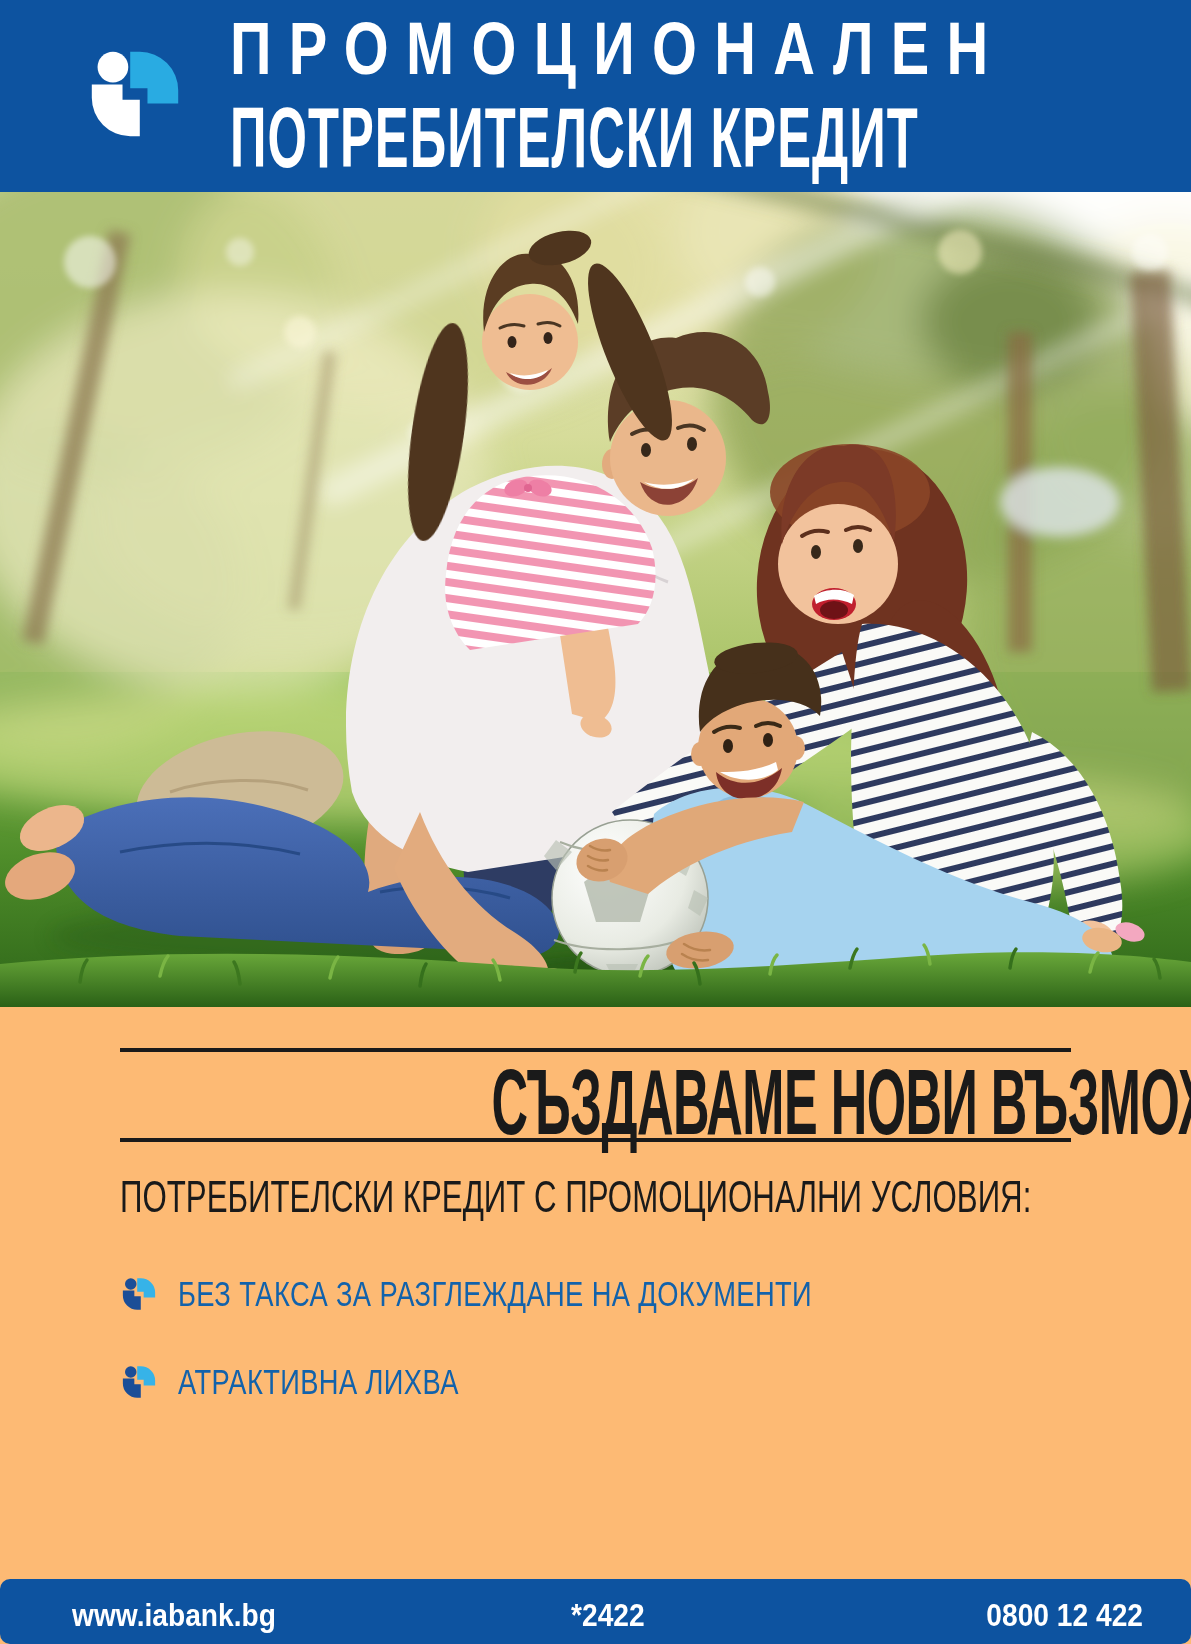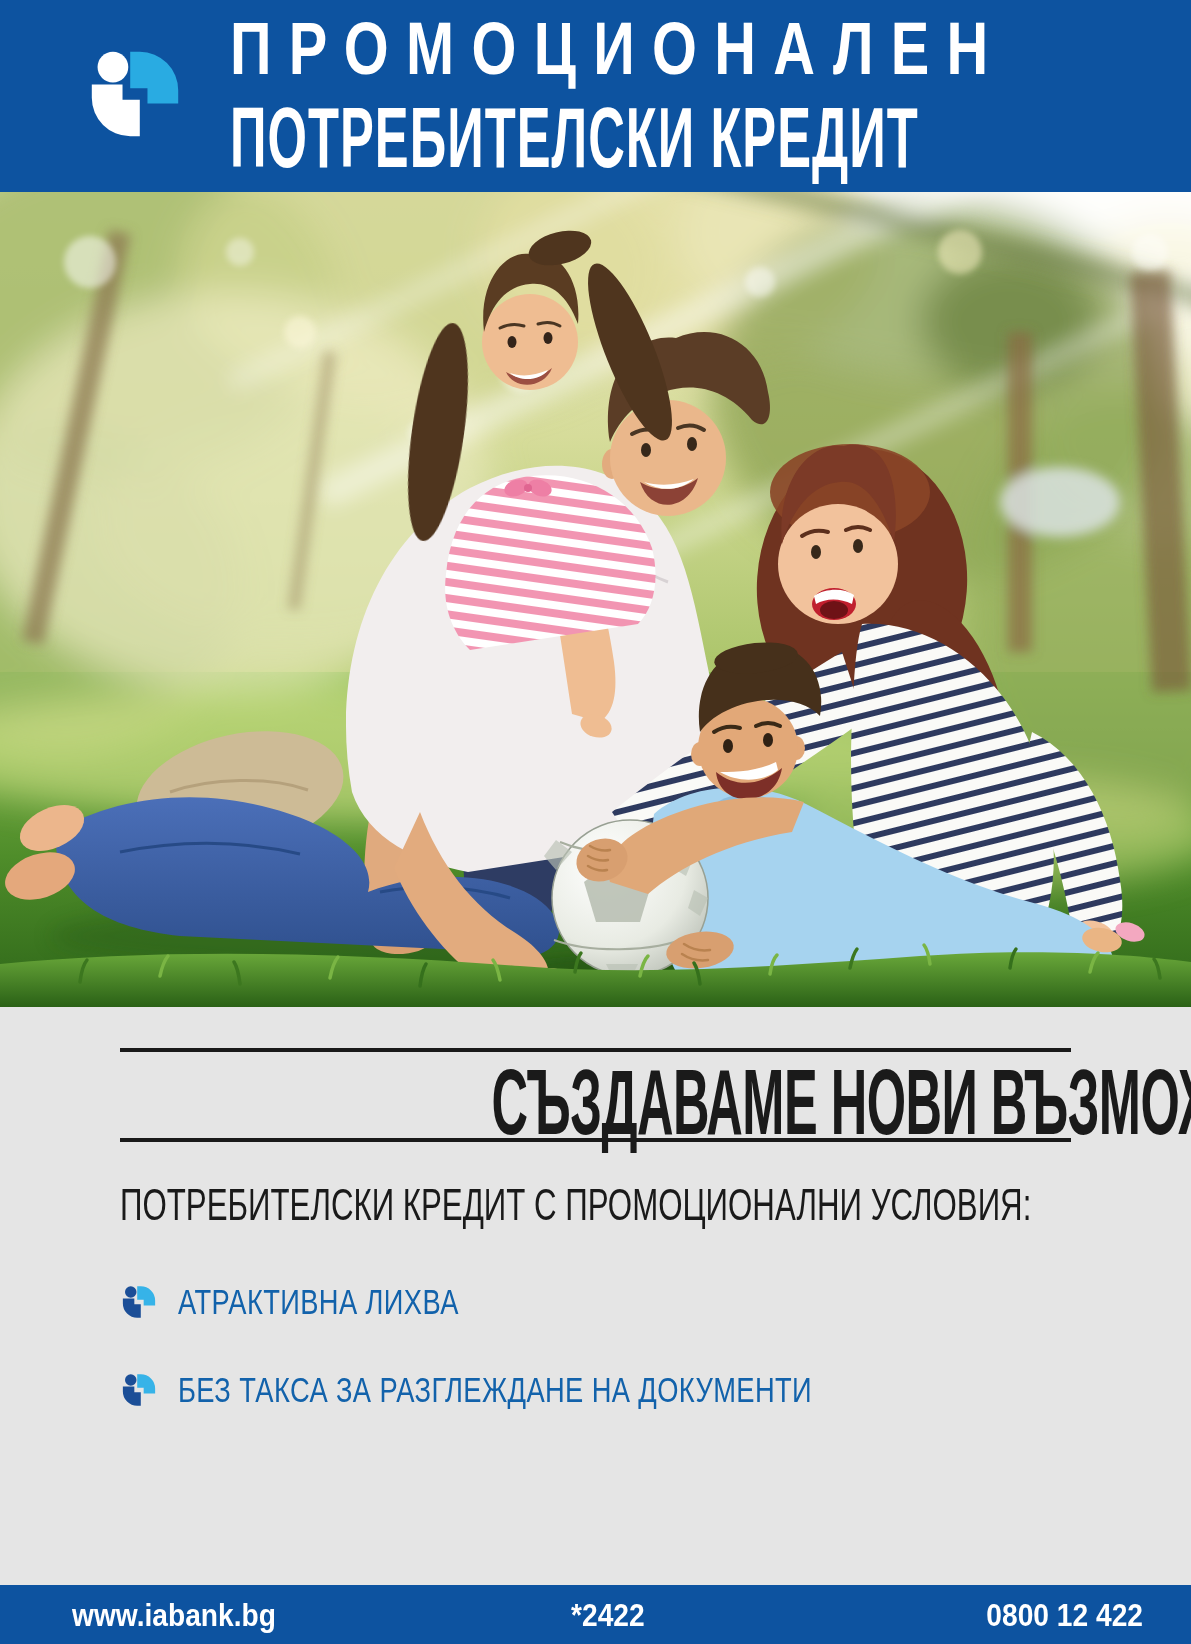--- a/index.html
+++ b/index.html
@@ -1,16 +1,16 @@
 <!DOCTYPE html>
 <html><head>
 <meta charset="utf-8">
 <style>
   html,body{margin:0;padding:0;background:#ffffff;}
-  .page{position:relative;width:1191px;height:1644px;background:#e5e5e5;overflow:hidden;
+  .page{position:relative;width:1191px;height:1644px;background:#fdba74;overflow:hidden;
         font-family:"Liberation Sans", sans-serif;}
 
   
   .topbar{height:192px;background:#0d53a0;display:flex;align-items:center;padding-left:84px;box-sizing:border-box;}
   .logo{flex:0 0 auto;}
   .titles{margin-left:44px;color:#ffffff;display:flex;flex-direction:column;}
   .tl1,.tl2{display:block;white-space:nowrap;line-height:1;}
   .tl1 span{display:inline-block;font-weight:bold;font-size:74px;letter-spacing:.30em;
             transform:scaleX(.78);transform-origin:0 50%;}
   .tl2 span{display:inline-block;font-weight:bold;font-size:86px;letter-spacing:.02em;margin-top:8px;
@@ -21,34 +21,34 @@
 
   
   .content{padding:0 120px;box-sizing:border-box;}
   .rule{height:4px;background:#1a1a1a;}
   .rule-top{margin-top:41px;}
   .rule-bottom{margin-top:6px;}
   .headline{margin-top:4px;}
   .h1-line{display:block;text-align:center;white-space:nowrap;line-height:76px;height:76px;}
   .h1-line span{display:inline-block;font-weight:bold;font-size:92px;letter-spacing:-1px;color:#1a1a1a;
                 transform:scaleX(.55);transform-origin:50% 100%;line-height:1;vertical-align:bottom;}
-  .subheadline{margin-top:38px;white-space:nowrap;height:50px;}
+  .subheadline{margin-top:30px;white-space:nowrap;height:50px;}
   .subheadline span{display:inline-block;font-size:44px;color:#1a1a1a;line-height:50px;
                     transform:scaleX(.71);transform-origin:0 50%;}
   .benefits{list-style:none;margin:52px 0 0 0;padding:0;}
   .benefit{display:flex;align-items:center;margin-bottom:48px;}
   .benefit-icon{width:38px;height:36px;flex:0 0 auto;}
   .benefit-label{white-space:nowrap;margin-left:20px;}
   .benefit-label span{display:inline-block;font-size:35px;color:#1262ab;letter-spacing:.5px;
                       transform:scaleX(.78);transform-origin:0 50%;}
 
   
   .bottombar{position:absolute;left:0;right:0;bottom:0;height:57px;background:#0d53a0;
              display:grid;grid-template-columns:1fr auto 1fr;align-items:center;
-             padding:2px 48px 0 72px;color:#ffffff;font-weight:bold;font-size:32px;}
+             padding:8px 48px 0 72px;color:#ffffff;font-weight:bold;font-size:32px;border-radius:10px;}
   .f-left{justify-self:start;transform:scaleX(.88);transform-origin:0 50%;white-space:nowrap;}
   .f-mid{justify-self:center;transform:scaleX(.88);white-space:nowrap;}
   .f-right{justify-self:end;transform:scaleX(.88);transform-origin:100% 50%;white-space:nowrap;}
 </style>
 </head>
 <body>
 
 <div class="page">
 
   <header class="topbar">
@@ -318,31 +318,31 @@
 
     <ul class="benefits">
       <li class="benefit">
         <span class="benefit-icon">
           <svg width="38" height="36" viewBox="0 0 106 100" aria-hidden="true">
             <circle cx="30" cy="22" r="16" fill="#1b4e97"></circle>
             <path d="M48,6 H58 A40,40 0 0 1 98,46 V60 H66 V44 H48 Z" fill="#36b3e8"></path>
             <path d="M58,94 H48 A40,40 0 0 1 8,54 V40 H40 V56 H58 Z" fill="#1b4e97"></path>
           </svg>
         </span>
-        <span class="benefit-label"><span>АТРАКТИВНА ЛИХВА</span></span>
+        <span class="benefit-label"><span>БЕЗ ТАКСА ЗА РАЗГЛЕЖДАНЕ НА ДОКУМЕНТИ</span></span>
       </li>
       <li class="benefit">
         <span class="benefit-icon">
           <svg width="38" height="36" viewBox="0 0 106 100" aria-hidden="true">
             <circle cx="30" cy="22" r="16" fill="#1b4e97"></circle>
             <path d="M48,6 H58 A40,40 0 0 1 98,46 V60 H66 V44 H48 Z" fill="#36b3e8"></path>
             <path d="M58,94 H48 A40,40 0 0 1 8,54 V40 H40 V56 H58 Z" fill="#1b4e97"></path>
           </svg>
         </span>
-        <span class="benefit-label"><span>БЕЗ ТАКСА ЗА РАЗГЛЕЖДАНЕ НА ДОКУМЕНТИ</span></span>
+        <span class="benefit-label"><span>АТРАКТИВНА ЛИХВА</span></span>
       </li>
     </ul>
   </main>
 
   <footer class="bottombar">
     <span class="f-left">www.iabank.bg</span>
     <span class="f-mid">*2422</span>
     <span class="f-right">0800 12 422</span>
   </footer>
 

